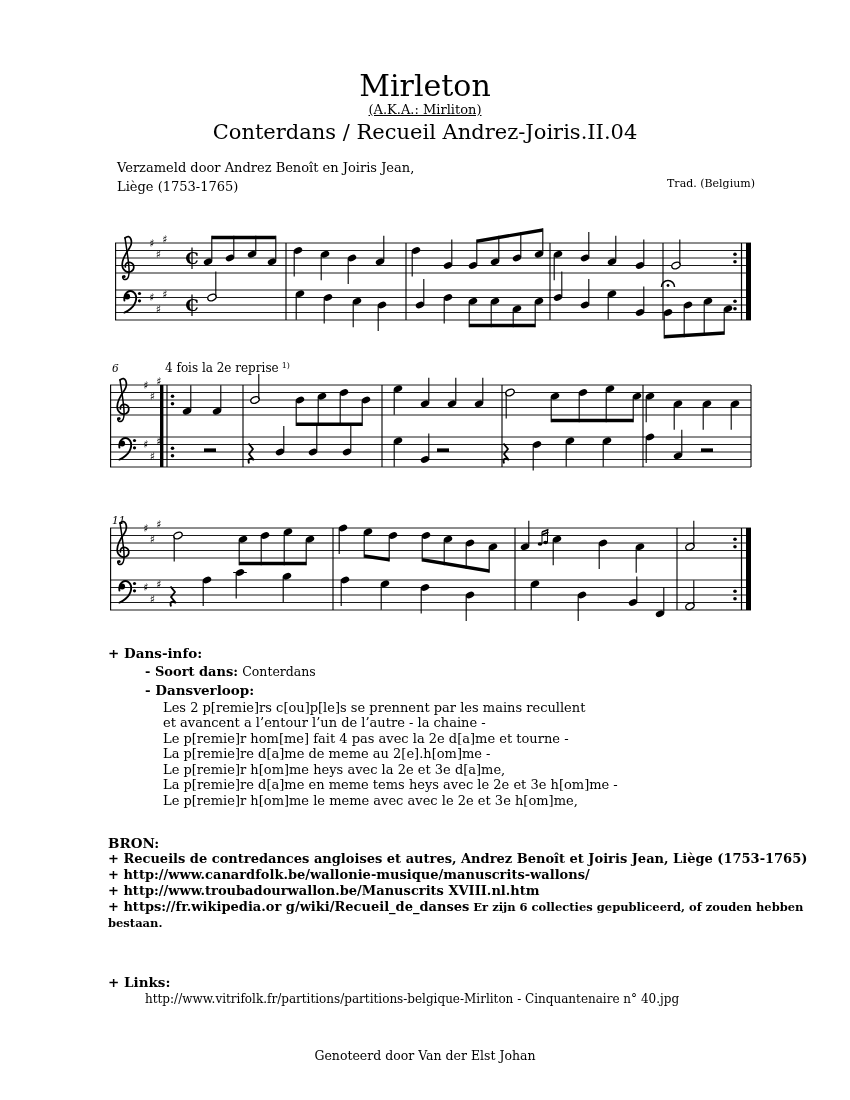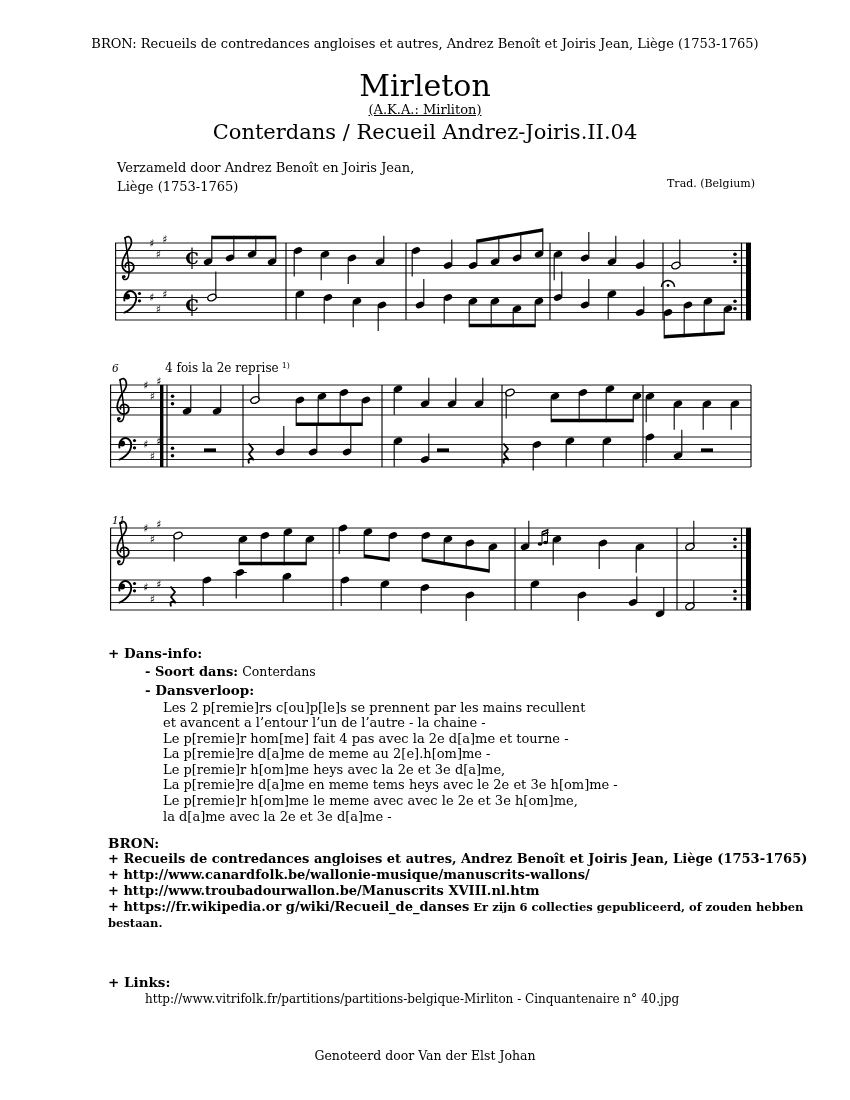--- a/index.html
+++ b/index.html
@@ -29,21 +29,20 @@
   .aant .hd{line-height:17px;}
   .links .hd{line-height:17px;}
   .links .url{font-size:12px;line-height:17px;}
   .footer{top:1048px;font-size:12.5px;}
 </style>
 </head>
 <body>
 
 <div class="page">
 
-  <div class="abs ctr src">BRON: Recueils de contredances angloises et autres, Andrez Benoît et Joiris Jean, Liège (1753-1765)</div>
   <div class="abs ctr title">Mirleton</div>
   <div class="abs ctr aka">(A.K.A.: Mirliton)</div>
   <div class="abs ctr subtitle">Conterdans / Recueil Andrez-Joiris.II.04</div>
 
   <div class="abs collected">
     <div>Verzameld door Andrez Benoît en Joiris Jean,</div>
     <div>Liège (1753-1765)</div>
   </div>
   <div class="abs trad">Trad. (Belgium)</div>
 
@@ -385,21 +384,20 @@
     <div class="b hrow" style="font-size:13.5px">+ Dans-info:</div>
     <div class="ind1 hrow"><span class="b">- Soort dans:</span> <span class="soort-val">Conterdans</span></div>
     <div class="ind1 b hrow" style="font-size:13.5px">- Dansverloop:</div>
     <div class="ind2"> Les 2 p[remie]rs c[ou]p[le]s se prennent par les mains recullent</div>
     <div class="ind2">et avancent a l’entour l’un de l’autre - la chaine -</div>
     <div class="ind2">Le p[remie]r hom[me] fait 4 pas avec la 2e d[a]me et tourne -</div>
     <div class="ind2">La p[remie]re d[a]me de meme au 2[e].h[om]me -</div>
     <div class="ind2">Le p[remie]r h[om]me heys avec la 2e et 3e d[a]me,</div>
     <div class="ind2">La p[remie]re d[a]me en meme tems heys avec le 2e et 3e h[om]me -</div>
     <div class="ind2">Le p[remie]r h[om]me le meme avec avec le 2e et 3e h[om]me,</div>
-    <div class="ind2">la d[a]me avec la 2e et 3e d[a]me -</div>
   </div>
 
   <div class="section bron" style="top:835px">
     <div class="b hd">BRON:</div>
     <div class="ln">+ Recueils de contredances angloises et autres, Andrez Benoît et Joiris Jean, Liège (1753-1765)</div>
     <div class="ln">+ http://www.canardfolk.be/wallonie-musique/manuscrits-wallons/</div>
     <div class="ln">+ http://www.troubadourwallon.be/Manuscrits XVIII.nl.htm</div>
     <div class="ln"><span>+ https://fr.wikipedia.or g/wiki/Recueil_de_danses</span><span class="wikinote"> Er zijn 6 collecties gepubliceerd, of zouden hebben bestaan.</span></div>
   </div>
 

